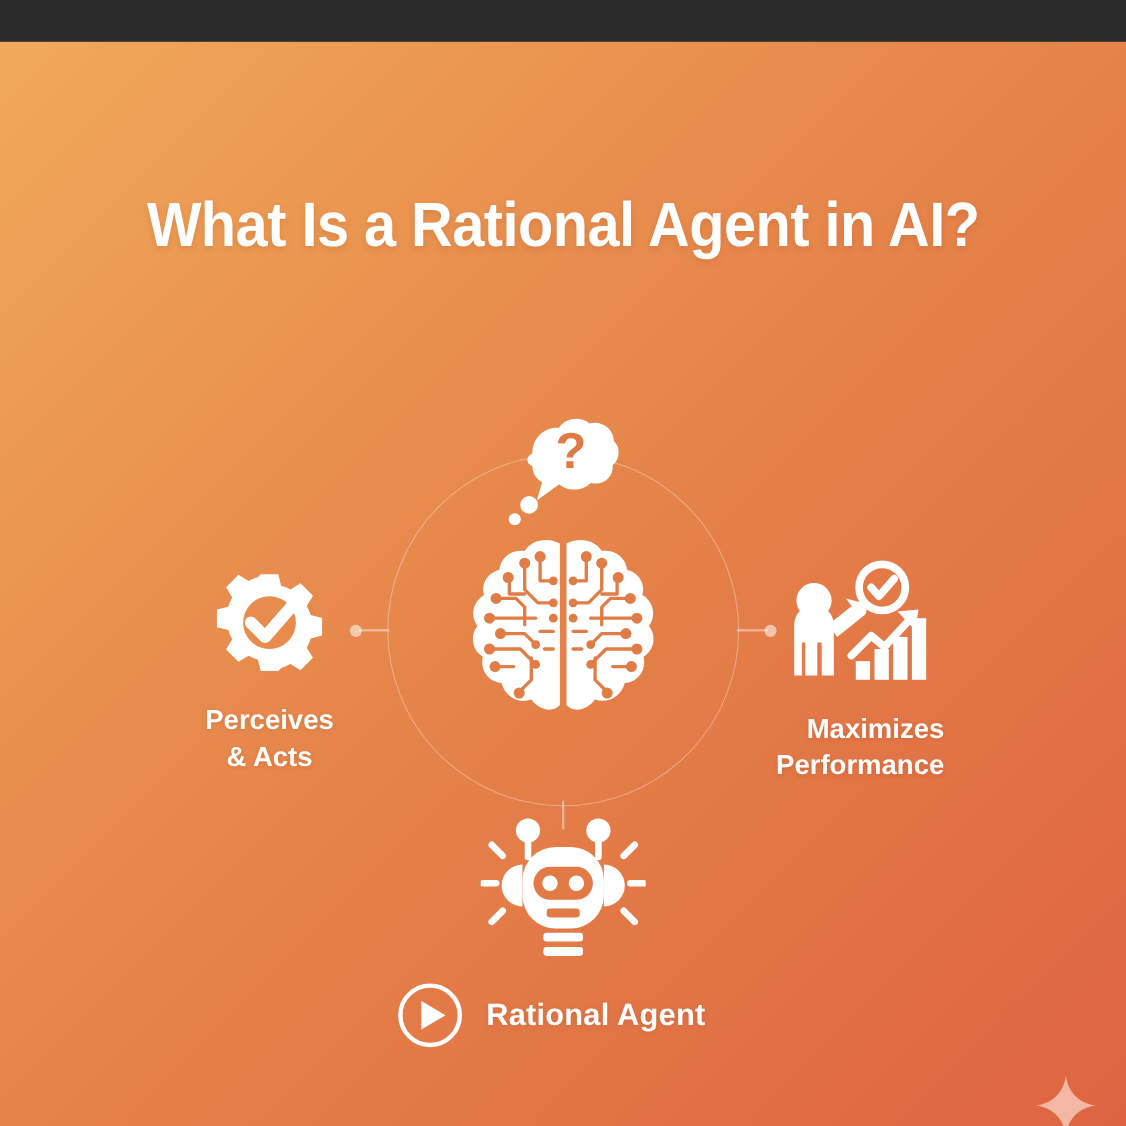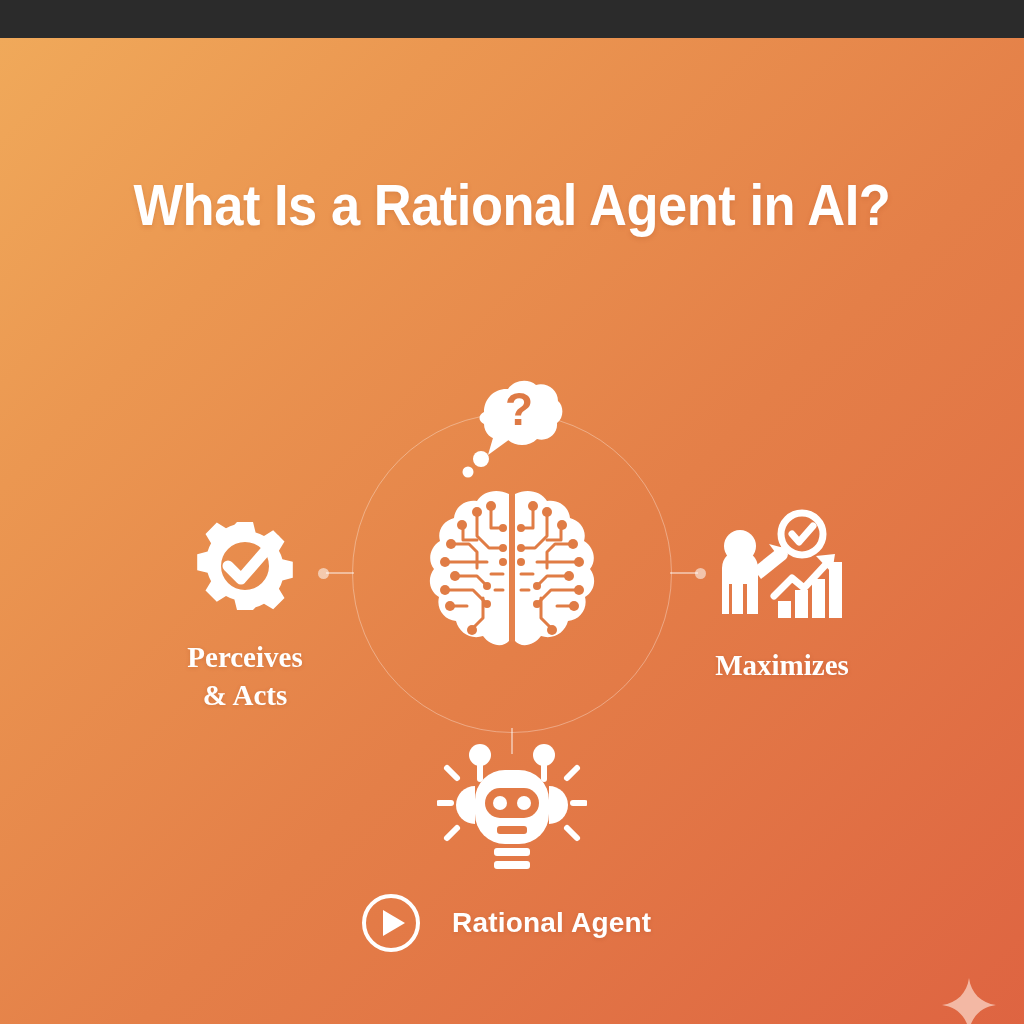--- a/index.html
+++ b/index.html
@@ -72,27 +72,26 @@
 
   
   .node {
     position: absolute;
     display: flex;
     flex-direction: column;
     align-items: center;
   }
   .node-label {
     color: #ffffff;
-    font-size: 29px;
+    font-size: 25px;
     font-weight: 700;
     line-height: 1.32;
     text-align: center;
     text-shadow: 0 1px 4px rgba(140,55,20,0.20);
     white-space: nowrap;
-    font-family: Liberation Serif, serif;
   }
 
   #node-left  { left: 145px; top: 478px; width: 200px; }
   #node-right { left: 682px; top: 468px; width: 200px; }
 
   #node-left .node-label  { margin-top: 18px; }
   #node-right .node-label { margin-top: 16px; text-align: right; }
 
   
   #brain {
@@ -121,21 +120,21 @@
     height: 135px;
   }
 
   
   #caption {
     position: absolute;
     left: 362px;
     top: 856px;
     display: flex;
     align-items: center;
-    gap: 32px;
+    gap: 22px;
   }
   #play-btn {
     width: 58px;
     height: 58px;
     border-radius: 50%;
     border: 4px solid #ffffff;
     box-sizing: border-box;
     display: flex;
     align-items: center;
     justify-content: center;
@@ -310,20 +309,21 @@
           <rect x="100" y="73" width="13" height="39"></rect>
           <rect x="117" y="56" width="13" height="56"></rect>
         </g>
 
         <path d="M62 90 L80 72 L92 82 L118 54" fill="none" stroke="#ffffff" stroke-width="7" stroke-linecap="round" stroke-linejoin="round"></path>
         <path d="M104 50 L123 48 L120 67 Z" fill="#ffffff"></path>
       </svg>
     </div>
     <div class="node-label">
       <span>Maximizes</span><br>
+      <span>Performance</span>
     </div>
   </div>
 
   <div id="robot">
     <svg viewBox="0 0 150 135" width="150" height="135">
       <g fill="#ffffff">
 
         <circle cx="43" cy="17" r="11"></circle>
         <rect x="40" y="22" width="6" height="22" rx="3"></rect>
         <circle cx="107" cy="17" r="11"></circle>

